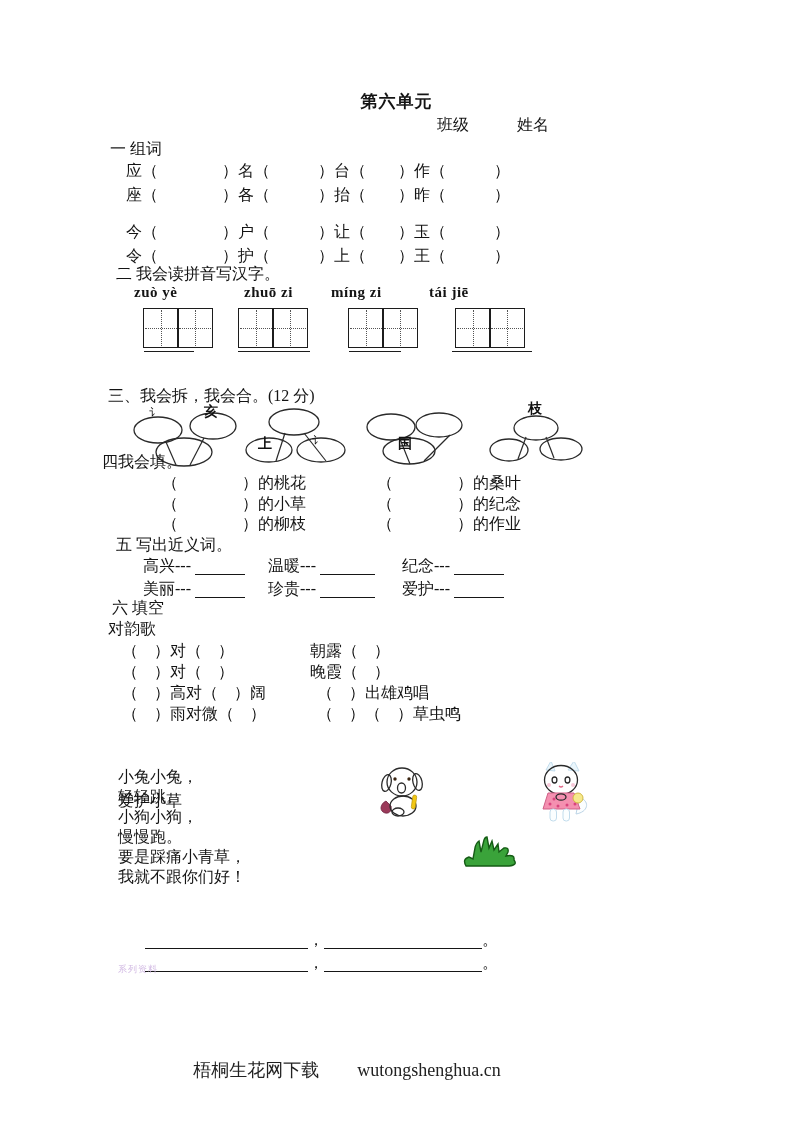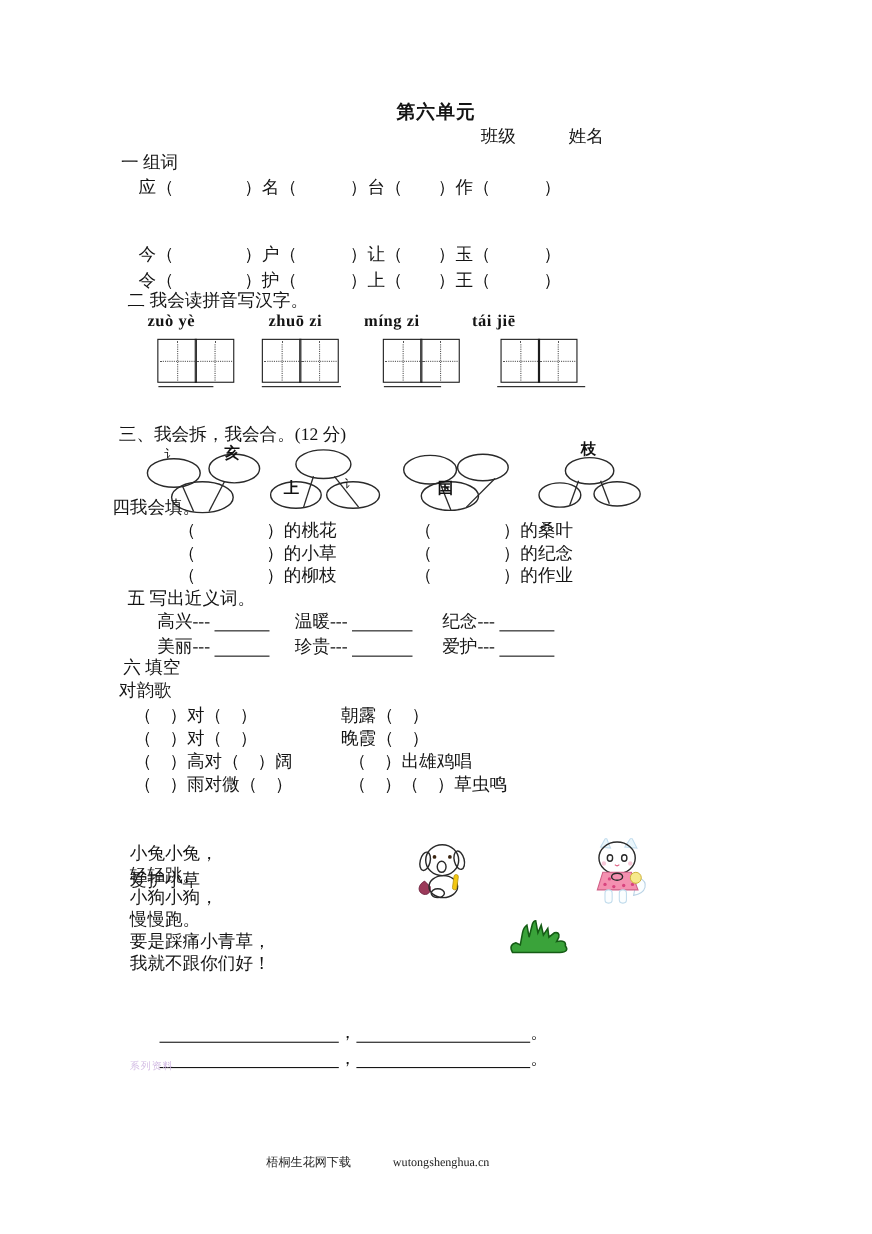--- a/index.html
+++ b/index.html
@@ -19,34 +19,35 @@
   
   .diagram{position:absolute;}
   .diagram ellipse{fill:none;stroke:#2a2a2a;stroke-width:1.3;}
   .diagram line{stroke:#2a2a2a;stroke-width:1.2;}
   .dg-label{font-family:"Liberation Serif","DejaVu Serif",serif;fill:#111;}
   .dg-big{font-size:14px;font-weight:bold;}
   .dg-small{font-size:11px;}
   
   .blank{display:inline-block;height:12px;border-bottom:1.5px solid #161616;vertical-align:-4px;}
   .wm{font-size:9px;color:#d3bce4;letter-spacing:1px;}
-  .footer{width:676px;text-align:center;font-size:11px;color:#222;}
+  .footer{width:676px;text-align:center;font-size:18px;color:#222;}
   .footer span + span{margin-left:38px;}
 </style>
 </head>
 <body>
 
 <div class="page">
 
   <div class="abs title" style="left:0;top:92px;width:793px;text-align:center">第六单元</div>
   <div class="abs" style="left:437px;top:115px">班级</div>
   <div class="abs" style="left:517px;top:115px">姓名</div>
 
   <div class="abs" style="left:110px;top:139px">一 组词</div>
   <div class="abs" style="left:126px;top:161px">应（　　　　）名（　　　）台（　　）作（　　　）</div>
+  <div class="abs" style="left:126px;top:185px">座（　　　　）各（　　　）抬（　　）昨（　　　）</div>
   <div class="abs" style="left:126px;top:246px">令（　　　　）护（　　　）上（　　）王（　　　）</div>
   <div class="abs" style="left:126px;top:222px">今（　　　　）户（　　　）让（　　）玉（　　　）</div>
 
   <div class="abs" style="left:116px;top:264px">二 我会读拼音写汉字。</div>
   <div class="abs pinyin" style="left:118px;top:283px">zuò yè</div>
   <div class="abs pinyin" style="left:228px;top:283px">zhuō zi</div>
   <div class="abs pinyin" style="left:315px;top:283px">míng zi</div>
   <div class="abs pinyin" style="left:413px;top:283px">tái jiē</div>
 
   <div class="grid-group" style="left:143px;top:308px">

